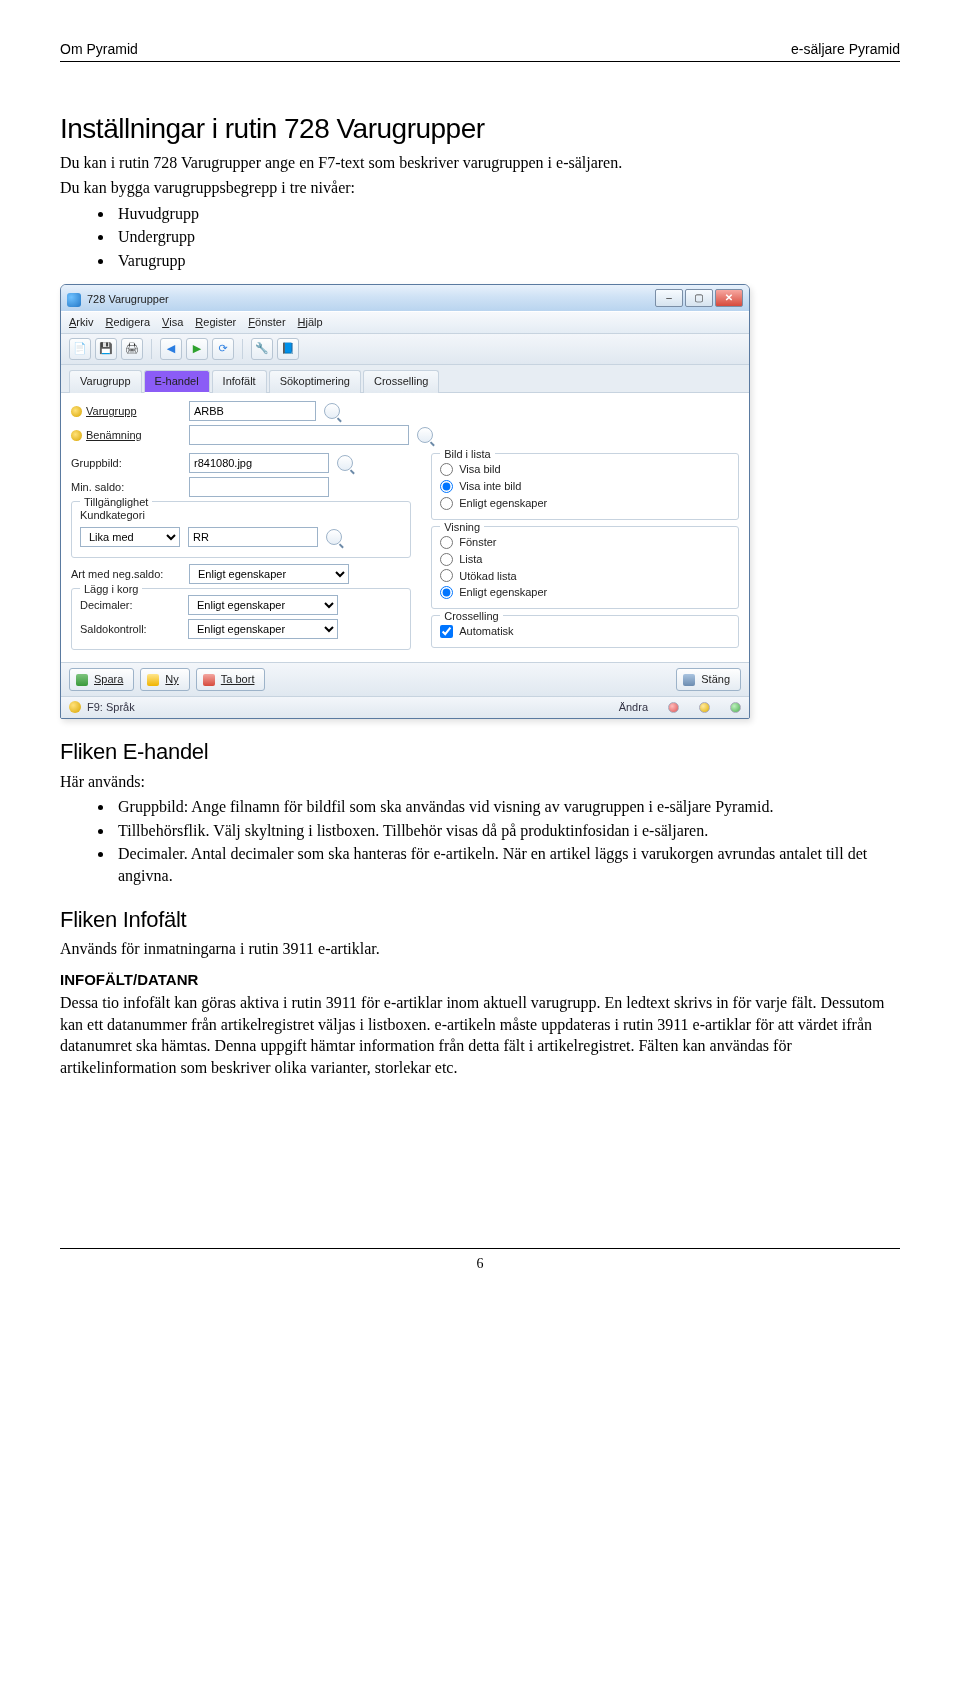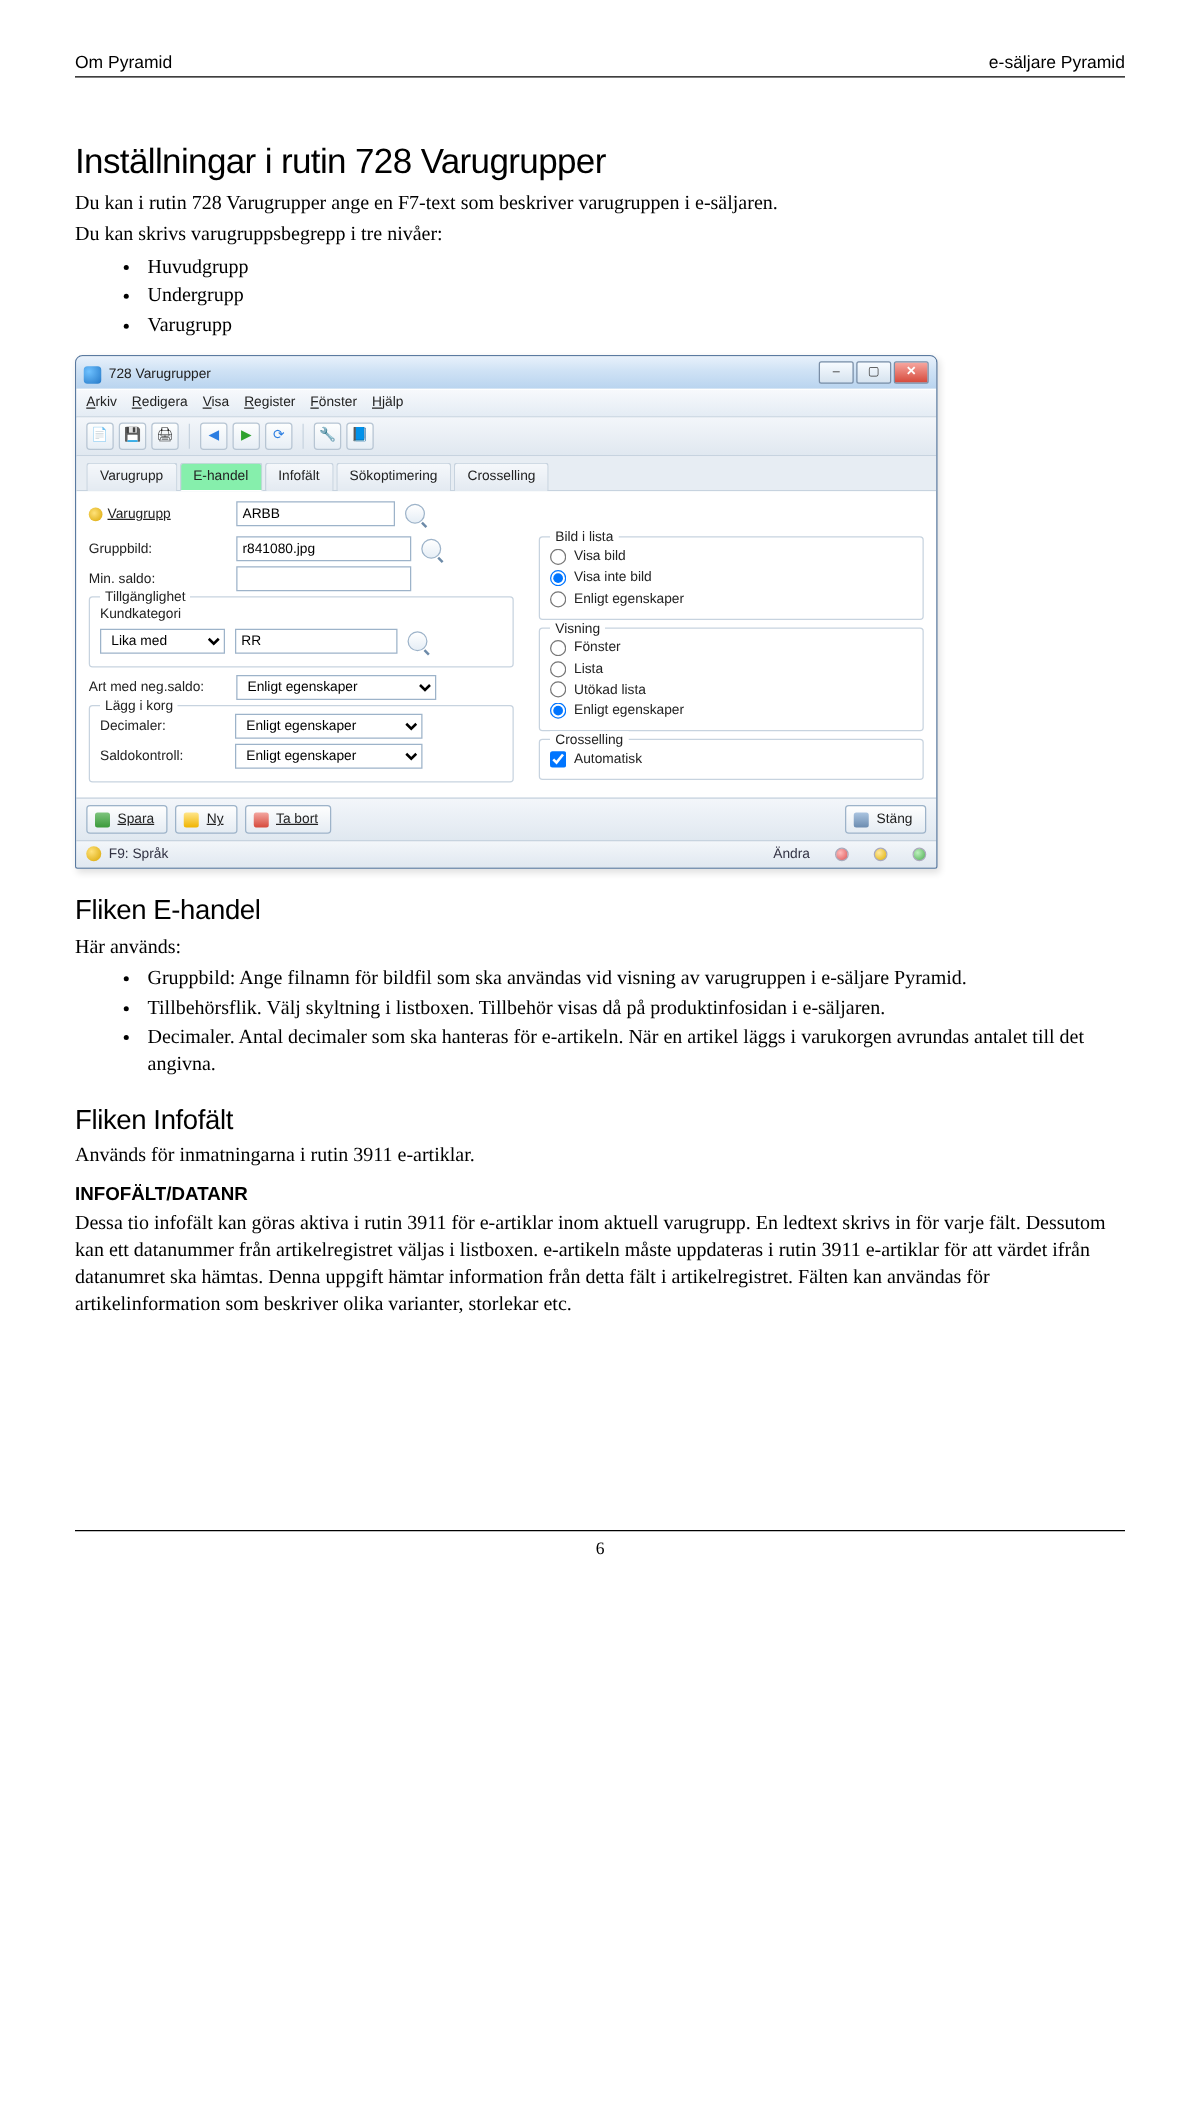--- a/index.html
+++ b/index.html
@@ -110,21 +110,21 @@
   }
   .tab {
     padding: 3px 10px 4px 10px;
     border: 1px solid #c7d3df;
     border-bottom: none;
     border-radius: 3px 3px 0 0;
     background: linear-gradient(#f5f8fb,#e3eaf1);
     position: relative; top: 1px;
   }
   .tab.active {
-    background: #86efac;
+    background: #8b5cf6;
     border-bottom: 1px solid #fff;
     font-weight: normal;
   }
   .form-area { background: #fff; padding: 8px 10px 6px 10px; }
   .row { display: flex; align-items: center; gap: 8px; margin-bottom: 4px; }
   .lbl { width: 110px; display:flex; align-items:center; gap:4px; }
   .key-icon {
     width: 11px; height: 11px;
     display:inline-block;
     background: radial-gradient(circle at 40% 40%, #ffe27a, #d8a400);
@@ -200,21 +200,21 @@
 </head>
 <body>
 
 <div class="page-header">
   <span>Om Pyramid</span>
   <span>e-säljare Pyramid</span>
 </div>
 
 <h1>Inställningar i rutin 728 Varugrupper</h1>
 <p>Du kan i rutin 728 Varugrupper ange en F7-text som beskriver varugruppen i e-säljaren.</p>
-<p>Du kan skrivs varugruppsbegrepp i tre nivåer:</p>
+<p>Du kan bygga varugruppsbegrepp i tre nivåer:</p>
 <ul>
   <li>Huvudgrupp</li>
   <li>Undergrupp</li>
   <li>Varugrupp</li>
 </ul>
 
 <div class="window">
   <div class="titlebar">
     <span class="app-icon"></span>
     <span class="titlebar-title">728 Varugrupper</span>
@@ -269,20 +269,28 @@
     <div class="tab">Crosselling</div>
   </div>
 
   <div class="form-area">
     <div class="row">
       <span class="lbl">
           <span class="key-icon"></span>
           <span class="u">Varugrupp</span>
         </span>
       <input class="tx" style="width: 127px;" value="ARBB">
+      <span class="mag"></span>
+    </div>
+    <div class="row">
+      <span class="lbl">
+          <span class="key-icon"></span>
+          <span class="u">Benämning</span>
+        </span>
+      <input class="tx hl" style="width: 220px; color: rgb(255, 255, 255);" value="Arbetsbord med tillbehör">
       <span class="mag"></span>
     </div>
 
     <div class="cols" style="margin-top:8px;">
       <div class="col-left">
         <div class="row">
           <span class="lbl">Gruppbild:</span>
           <input class="tx" style="width: 140px;" value="r841080.jpg">
           <span class="mag"></span>
         </div>

